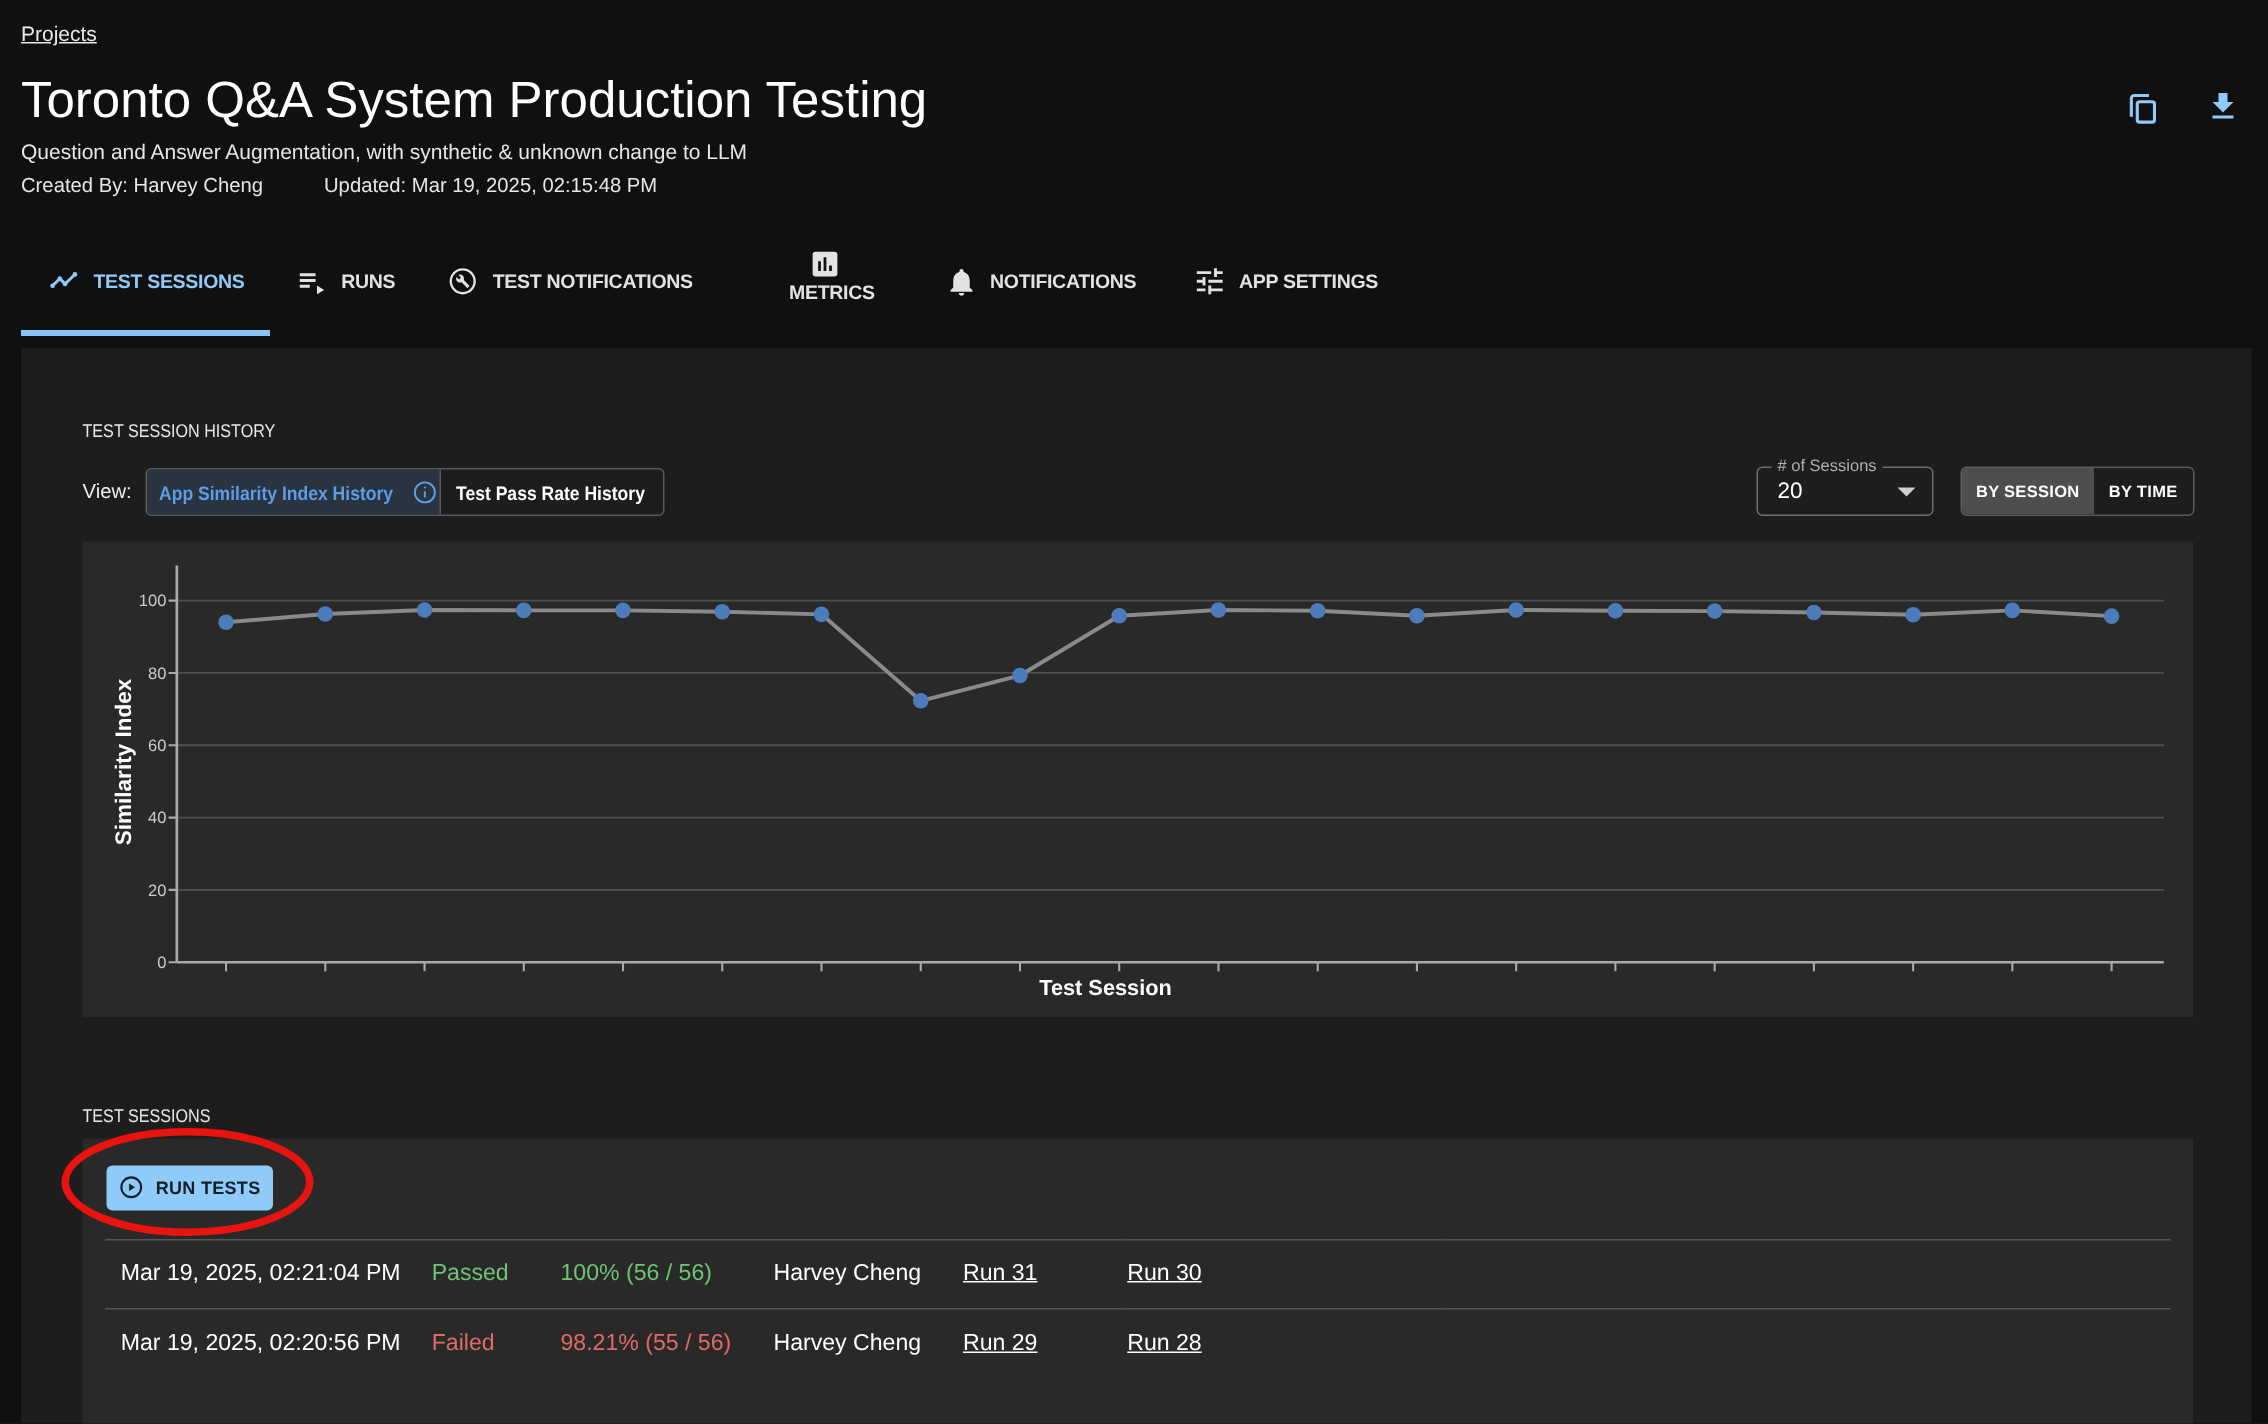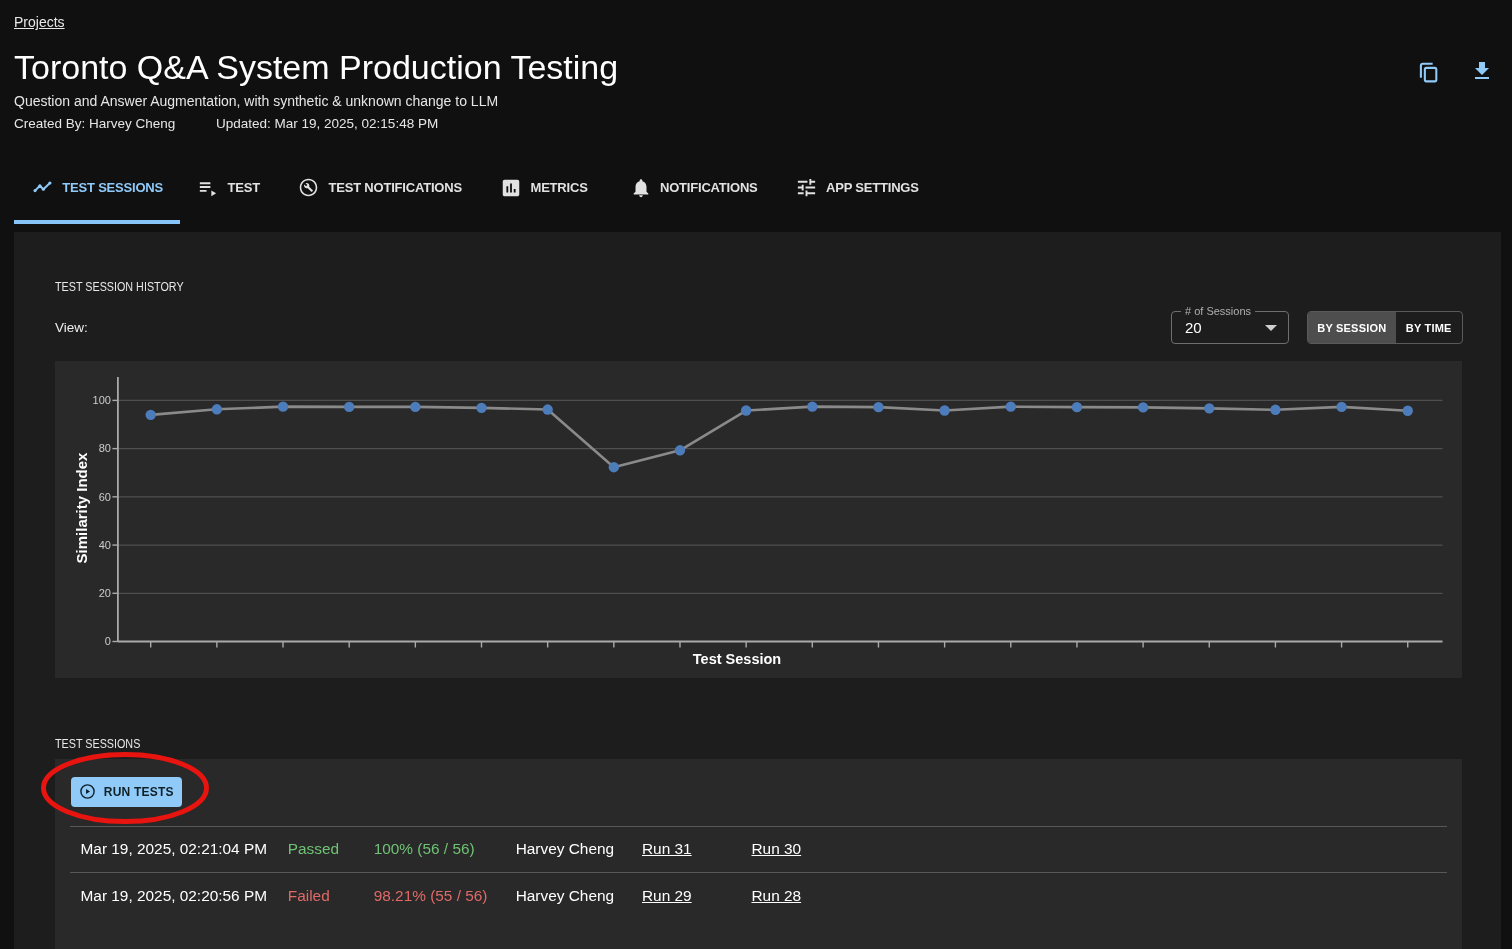--- a/index.html
+++ b/index.html
@@ -62,30 +62,30 @@
     <circle cx="9" cy="10" r="1.8" fill="#90caf9" stroke="none"></circle>
     <circle cx="13" cy="14" r="1.8" fill="#90caf9" stroke="none"></circle>
     <circle cx="20.5" cy="6.8" r="1.8" fill="#90caf9" stroke="none"></circle>
   </svg>
   <span>TEST SESSIONS</span>
 </div>
 <div class="abs tab" style="left:196px;">
   <svg width="23" height="23" viewBox="0 0 24 24" fill="#e2e2e2" style="margin-right:8.5px;">
     <path d="M4 6.5h11v2H4v-2zm0 4h11v2H4v-2zm0 4h7v2H4v-2zm12 .5v6l5-3-5-3z"></path>
   </svg>
-  <span>TEST</span>
+  <span>RUNS</span>
 </div>
 <div class="abs tab" style="left:298px;">
   <svg width="21" height="21" viewBox="0 0 24 24" fill="#e2e2e2" style="margin-right:9.5px;">
     <path d="M12 2C6.48 2 2 6.48 2 12s4.48 10 10 10 10-4.48 10-10S17.52 2 12 2zm0 18.2c-4.52 0-8.2-3.68-8.2-8.2S7.48 3.8 12 3.8s8.2 3.68 8.2 8.2-3.68 8.2-8.2 8.2z"></path>
     <path d="M16.9 15.2l-4.1-4.1c.4-1.1.2-2.4-.7-3.3-.9-.9-2.3-1.1-3.4-.6l2 2-1.5 1.5-2-2c-.5 1.1-.3 2.5.6 3.4.9.9 2.2 1.1 3.3.7l4.1 4.1c.2.2.5.2.7 0l1-1c.2-.2.2-.5 0-.7z"></path>
   </svg>
   <span>TEST NOTIFICATIONS</span>
 </div>
-<div class="abs tab" style="left:500px;">
+<div class="abs tab" style="left:526px;flex-direction:column;">
   <svg width="22" height="22" viewBox="0 0 24 24" fill="#e2e2e2" style="margin-right:8.5px;">
     <path d="M19 3H5c-1.1 0-2 .9-2 2v14c0 1.1.9 2 2 2h14c1.1 0 2-.9 2-2V5c0-1.1-.9-2-2-2zM9 17H7v-7h2v7zm4 0h-2V7h2v10zm4 0h-2v-4h2v4z"></path>
   </svg>
   <span>METRICS</span>
 </div>
 <div class="abs tab" style="left:629.5px;">
   <svg width="22" height="22" viewBox="0 0 24 24" fill="#e2e2e2" style="margin-right:8.5px;">
     <path d="M12 22c1.1 0 2-.9 2-2h-4c0 1.1.9 2 2 2zm6-6v-5c0-3.07-1.63-5.64-4.5-6.32V4c0-.83-.67-1.5-1.5-1.5s-1.5.67-1.5 1.5v.68C7.64 5.36 6 7.92 6 11v5l-2 2v1h16v-1l-2-2z"></path>
   </svg>
   <span>NOTIFICATIONS</span>
@@ -94,20 +94,33 @@
   <svg width="23" height="23" viewBox="0 0 24 24" fill="#e2e2e2" style="margin-right:8px;">
     <path d="M3 17v2h6v-2H3zM3 5v2h10V5H3zm10 16v-2h8v-2h-8v-2h-2v6h2zM7 9v2H3v2h4v2h2V9H7zm14 4v-2H11v2h10zm-6-4h2V7h4V5h-4V3h-2v6z"></path>
   </svg>
   <span>APP SETTINGS</span>
 </div>
 <div class="abs tabline"></div>
 
 <div class="abs panel">
   <div class="seclabel" style="left:41px; top:48px;">TEST SESSION HISTORY</div>
   <div class="viewlbl">View:</div>
+  <div class="togglegrp">
+    <div class="tgbtn sel" style="padding:0 1px 0 8px;">
+        <span style="margin-right:-17px;">App Similarity Index History</span>
+      <svg style="margin-left:13px;" width="16.5" height="16.5" viewBox="0 0 24 24" fill="none" stroke="#5d9de5" stroke-width="1.9">
+          <circle cx="12" cy="12" r="9.7"></circle>
+          <line x1="12" y1="10.8" x2="12" y2="17"></line>
+          <circle cx="12" cy="7.3" r="1" fill="#5d9de5" stroke="none"></circle>
+        </svg>
+    </div>
+    <div class="tgbtn" style="padding:0 12px 0 10px;">
+        <span style="margin-right:-14px;">Test Pass Rate History</span>
+      </div>
+  </div>
   <div class="selbox">
     <div class="lbl"># of Sessions</div>
     <div class="val">20</div>
     <div class="arr"></div>
   </div>
   <div class="bygrp">
     <div class="bybtn sel" style="padding:0 9.5px;">BY SESSION</div>
     <div class="bybtn" style="padding:0 10px;">BY TIME</div>
   </div>
   <div class="chartcard"><svg id="chart" width="1407" height="317">

